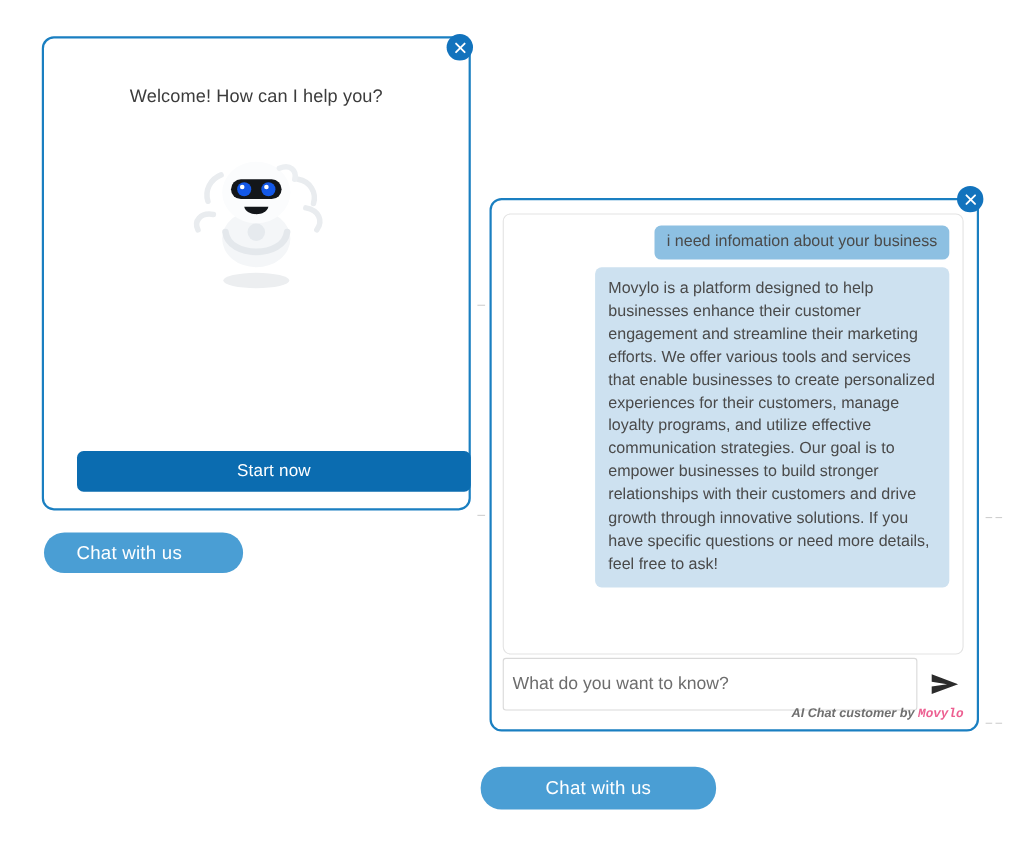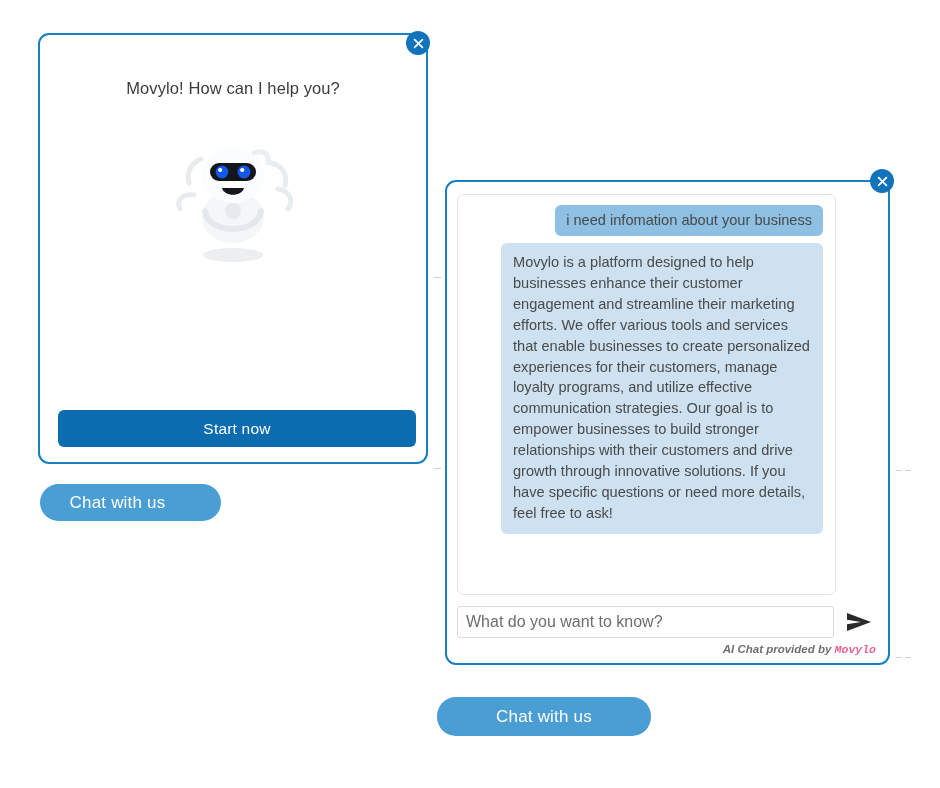--- a/index.html
+++ b/index.html
@@ -64,21 +64,21 @@
     left: 0; right: 0;
     top: 96px;
     height: 140px;
     display: flex;
     align-items: center;
     justify-content: center;
   }
 
   .start-now-btn {
     position: absolute;
-    left: 18px;
+    left: 30px;
     top: 375px;
     width: 358px;
     height: 37px;
     background: #0b6cb0;
     border: none;
     border-radius: 6px;
     color: #ffffff;
     font-family: "Liberation Sans", sans-serif;
     font-size: 15.5px;
     cursor: pointer;
@@ -116,21 +116,21 @@
     top: 180px;
     width: 445px;
     height: 485px;
   }
   #chat-close { left: 423px; top: -13px; }
 
   .messages-area {
     position: absolute;
     left: 10px;
     top: 12px;
-    width: 379px;
+    width: 419px;
     height: 401px;
     background: #ffffff;
     border: 1px solid #e3e3e3;
     border-radius: 7px;
     padding: 10px 12px;
     overflow: hidden;
   }
 
   .msg-row { display: flex; margin-bottom: 7px; }
   .msg-row.user { justify-content: flex-end; }
@@ -158,21 +158,21 @@
     top: 424px;
     width: 419px;
     height: 32px;
     display: flex;
     align-items: center;
     gap: 8px;
   }
 
   .chat-input {
     flex: 1;
-    height: 32px;
+    height: 48px;
     border: 1px solid #d9d9d9;
     border-radius: 3px;
     padding: 0 8px;
     font-family: "Liberation Sans", sans-serif;
     font-size: 16px;
     color: #5a5a5a;
     background: #ffffff;
     outline: none;
   }
   .chat-input::placeholder { color: #6d6d6d; opacity: 1; }
@@ -208,21 +208,21 @@
     height: 1px;
   }
 </style>
 </head>
 <body>
 
 <div id="stage">
 
   <div class="widget-panel" id="welcome-panel">
 
-    <div class="welcome-title">Movylo! How can I help you?</div>
+    <div class="welcome-title">Welcome! How can I help you?</div>
 
     <div class="mascot-wrap">
       <svg width="150" height="140" viewBox="0 0 150 140">
 
         <g fill="none" stroke="#e9ecef" stroke-width="5" stroke-linecap="round">
           <path d="M36 64 C 24 62, 18 70, 22 78"></path>
           <path d="M120 58 C 132 60, 136 70, 130 78"></path>
           <path d="M113 32 C 124 34, 130 44, 127 54"></path>
           <path d="M43 28 C 33 32, 28 42, 31 52"></path>
         </g>
@@ -279,21 +279,21 @@
     <div class="input-row">
       <input class="chat-input" type="text" autofocus="" placeholder="What do you want to know?" style="">
       <button class="send-btn">
         <svg width="26" height="20" viewBox="0 0 26 20">
           <path d="M1 1 L25 10 L1 19 L1 12.2 L15 10 L1 7.8 Z" fill="#2b2b2b"></path>
         </svg>
       </button>
     </div>
 
     <div class="chat-footer">
-      <span>AI Chat provided by </span><span class="brand">Movylo</span>
+      <span>AI Chat customer by </span><span class="brand">Movylo</span>
     </div>
   </div>
 
   <button class="chat-pill" id="chat-pill-2">Chat with us</button>
 
   <div class="tick" style="left:434px; top:277px; width:7px;"></div>
   <div class="tick" style="left:434px; top:468px; width:7px;"></div>
   <div class="tick" style="left:896px; top:470px; width:6px;"></div>
   <div class="tick" style="left:905px; top:470px; width:6px;"></div>
   <div class="tick" style="left:896px; top:657px; width:6px;"></div>

